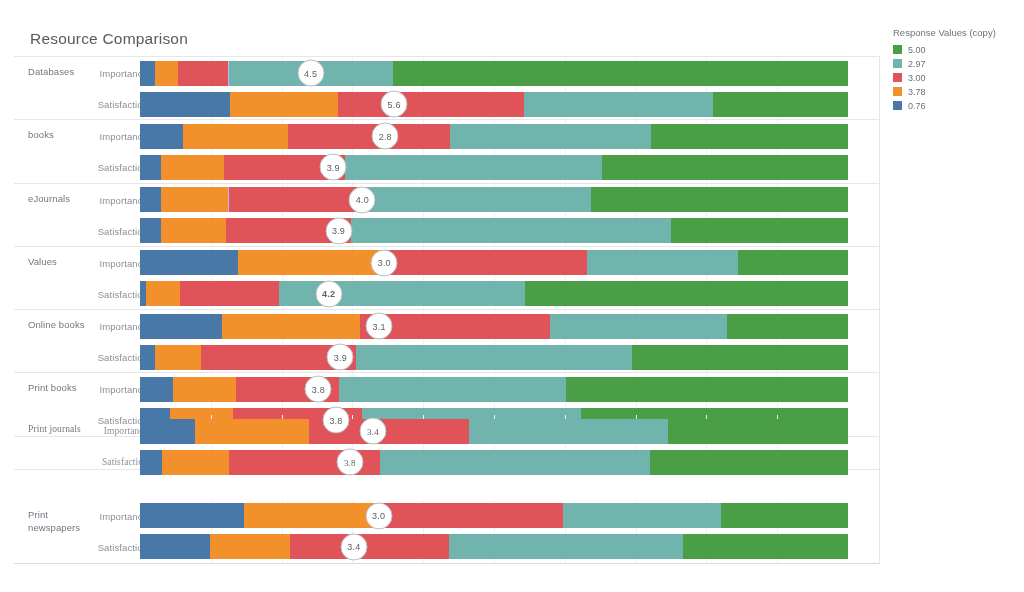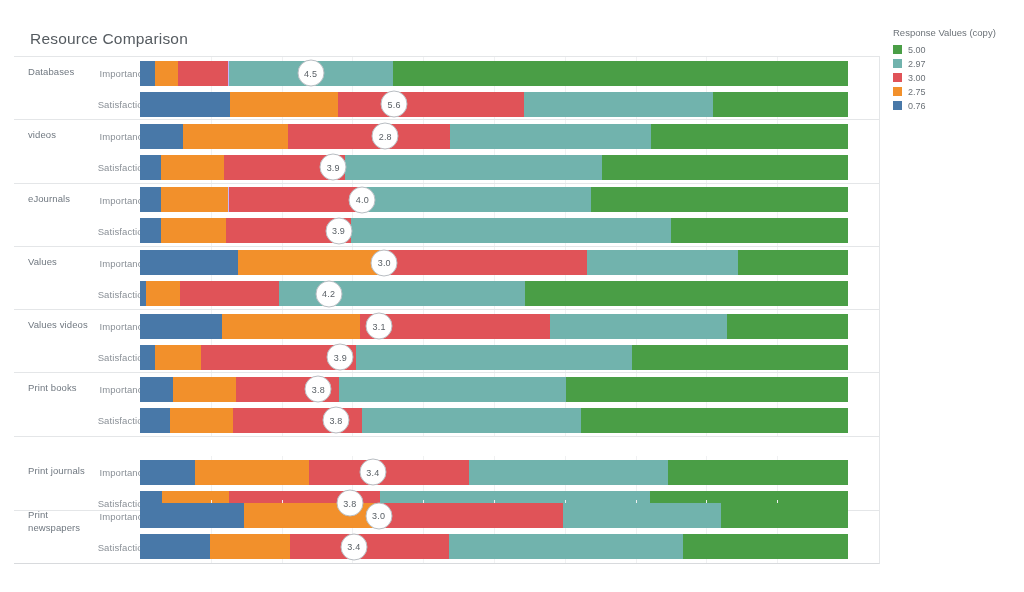--- a/index.html
+++ b/index.html
@@ -205,21 +205,21 @@
             <div class="seg v1" style="left: 0%; width: 12.7%;"></div>
             <div class="seg v2" style="left: 12.7%; width: 15.3%;"></div>
             <div class="seg v3" style="left: 28%; width: 26.3%;"></div>
             <div class="seg v4" style="left: 54.3%; width: 26.6%;"></div>
             <div class="seg v5" style="left: 80.9%; width: 19.1%;"></div>
             <div class="bubble" style="left: 35.89%;">5.6</div>
           </div>
         </div>
       </div>
       <div class="res-group" style="top: 63.25px; height: 63.25px;">
-        <div class="group-label">videos</div>
+        <div class="group-label">books</div>
         <div class="gridlines">
           <i style="left: 10%;"></i>
           <i style="left: 20%;"></i>
           <i style="left: 30%;"></i>
           <i style="left: 40%;"></i>
           <i style="left: 50%;"></i>
           <i style="left: 60%;"></i>
           <i style="left: 70%;"></i>
           <i style="left: 80%;"></i>
           <i style="left: 90%;"></i>
@@ -308,26 +308,26 @@
           </div>
         </div>
         <div class="measure-row" style="top: 31.5px;">
           <div class="measure-label">Satisfaction</div>
           <div class="bar-track">
             <div class="seg v1" style="left: 0%; width: 0.8%;"></div>
             <div class="seg v2" style="left: 0.8%; width: 4.8%;"></div>
             <div class="seg v3" style="left: 5.6%; width: 14.1%;"></div>
             <div class="seg v4" style="left: 19.7%; width: 34.7%;"></div>
             <div class="seg v5" style="left: 54.4%; width: 45.6%;"></div>
-            <div class="bubble" style="left: 26.64%;">4.2</div>
+            <div class="bubble" style="left: 26.64%; font-weight: bold;">4.2</div>
           </div>
         </div>
       </div>
       <div class="res-group" style="top: 253px; height: 63.25px;">
-        <div class="group-label">Values videos</div>
+        <div class="group-label">Online books</div>
         <div class="gridlines">
           <i style="left: 10%;"></i>
           <i style="left: 20%;"></i>
           <i style="left: 30%;"></i>
           <i style="left: 40%;"></i>
           <i style="left: 50%;"></i>
           <i style="left: 60%;"></i>
           <i style="left: 70%;"></i>
           <i style="left: 80%;"></i>
           <i style="left: 90%;"></i>
@@ -384,21 +384,21 @@
           <div class="bar-track">
             <div class="seg v1" style="left: 0%; width: 4.2%;"></div>
             <div class="seg v2" style="left: 4.2%; width: 9%;"></div>
             <div class="seg v3" style="left: 13.2%; width: 18.1%;"></div>
             <div class="seg v4" style="left: 31.3%; width: 31%;"></div>
             <div class="seg v5" style="left: 62.3%; width: 37.7%;"></div>
             <div class="bubble" style="left: 27.68%;">3.8</div>
           </div>
         </div>
       </div>
-      <div class="res-group" style="top: 399px; height: 55px;">
+      <div class="res-group" style="top: 358px; height: 55px; font-family: Liberation Serif, serif;">
         <div class="group-label">Print journals</div>
         <div class="gridlines">
           <i style="left: 10%;"></i>
           <i style="left: 20%;"></i>
           <i style="left: 30%;"></i>
           <i style="left: 40%;"></i>
           <i style="left: 50%;"></i>
           <i style="left: 60%;"></i>
           <i style="left: 70%;"></i>
           <i style="left: 80%;"></i>
@@ -475,21 +475,21 @@
         <div class="legend-item">
           <span class="legend-swatch" style="background: rgb(113, 179, 173);"></span>
           <span class="legend-label">2.97</span>
         </div>
         <div class="legend-item">
           <span class="legend-swatch" style="background: rgb(224, 83, 88);"></span>
           <span class="legend-label">3.00</span>
         </div>
         <div class="legend-item">
           <span class="legend-swatch" style="background: rgb(242, 144, 43);"></span>
-          <span class="legend-label">2.75</span>
+          <span class="legend-label">3.78</span>
         </div>
         <div class="legend-item">
           <span class="legend-swatch" style="background: rgb(72, 120, 168);"></span>
           <span class="legend-label">0.76</span>
         </div>
       </div>
   </div>
 
 </div>
 

